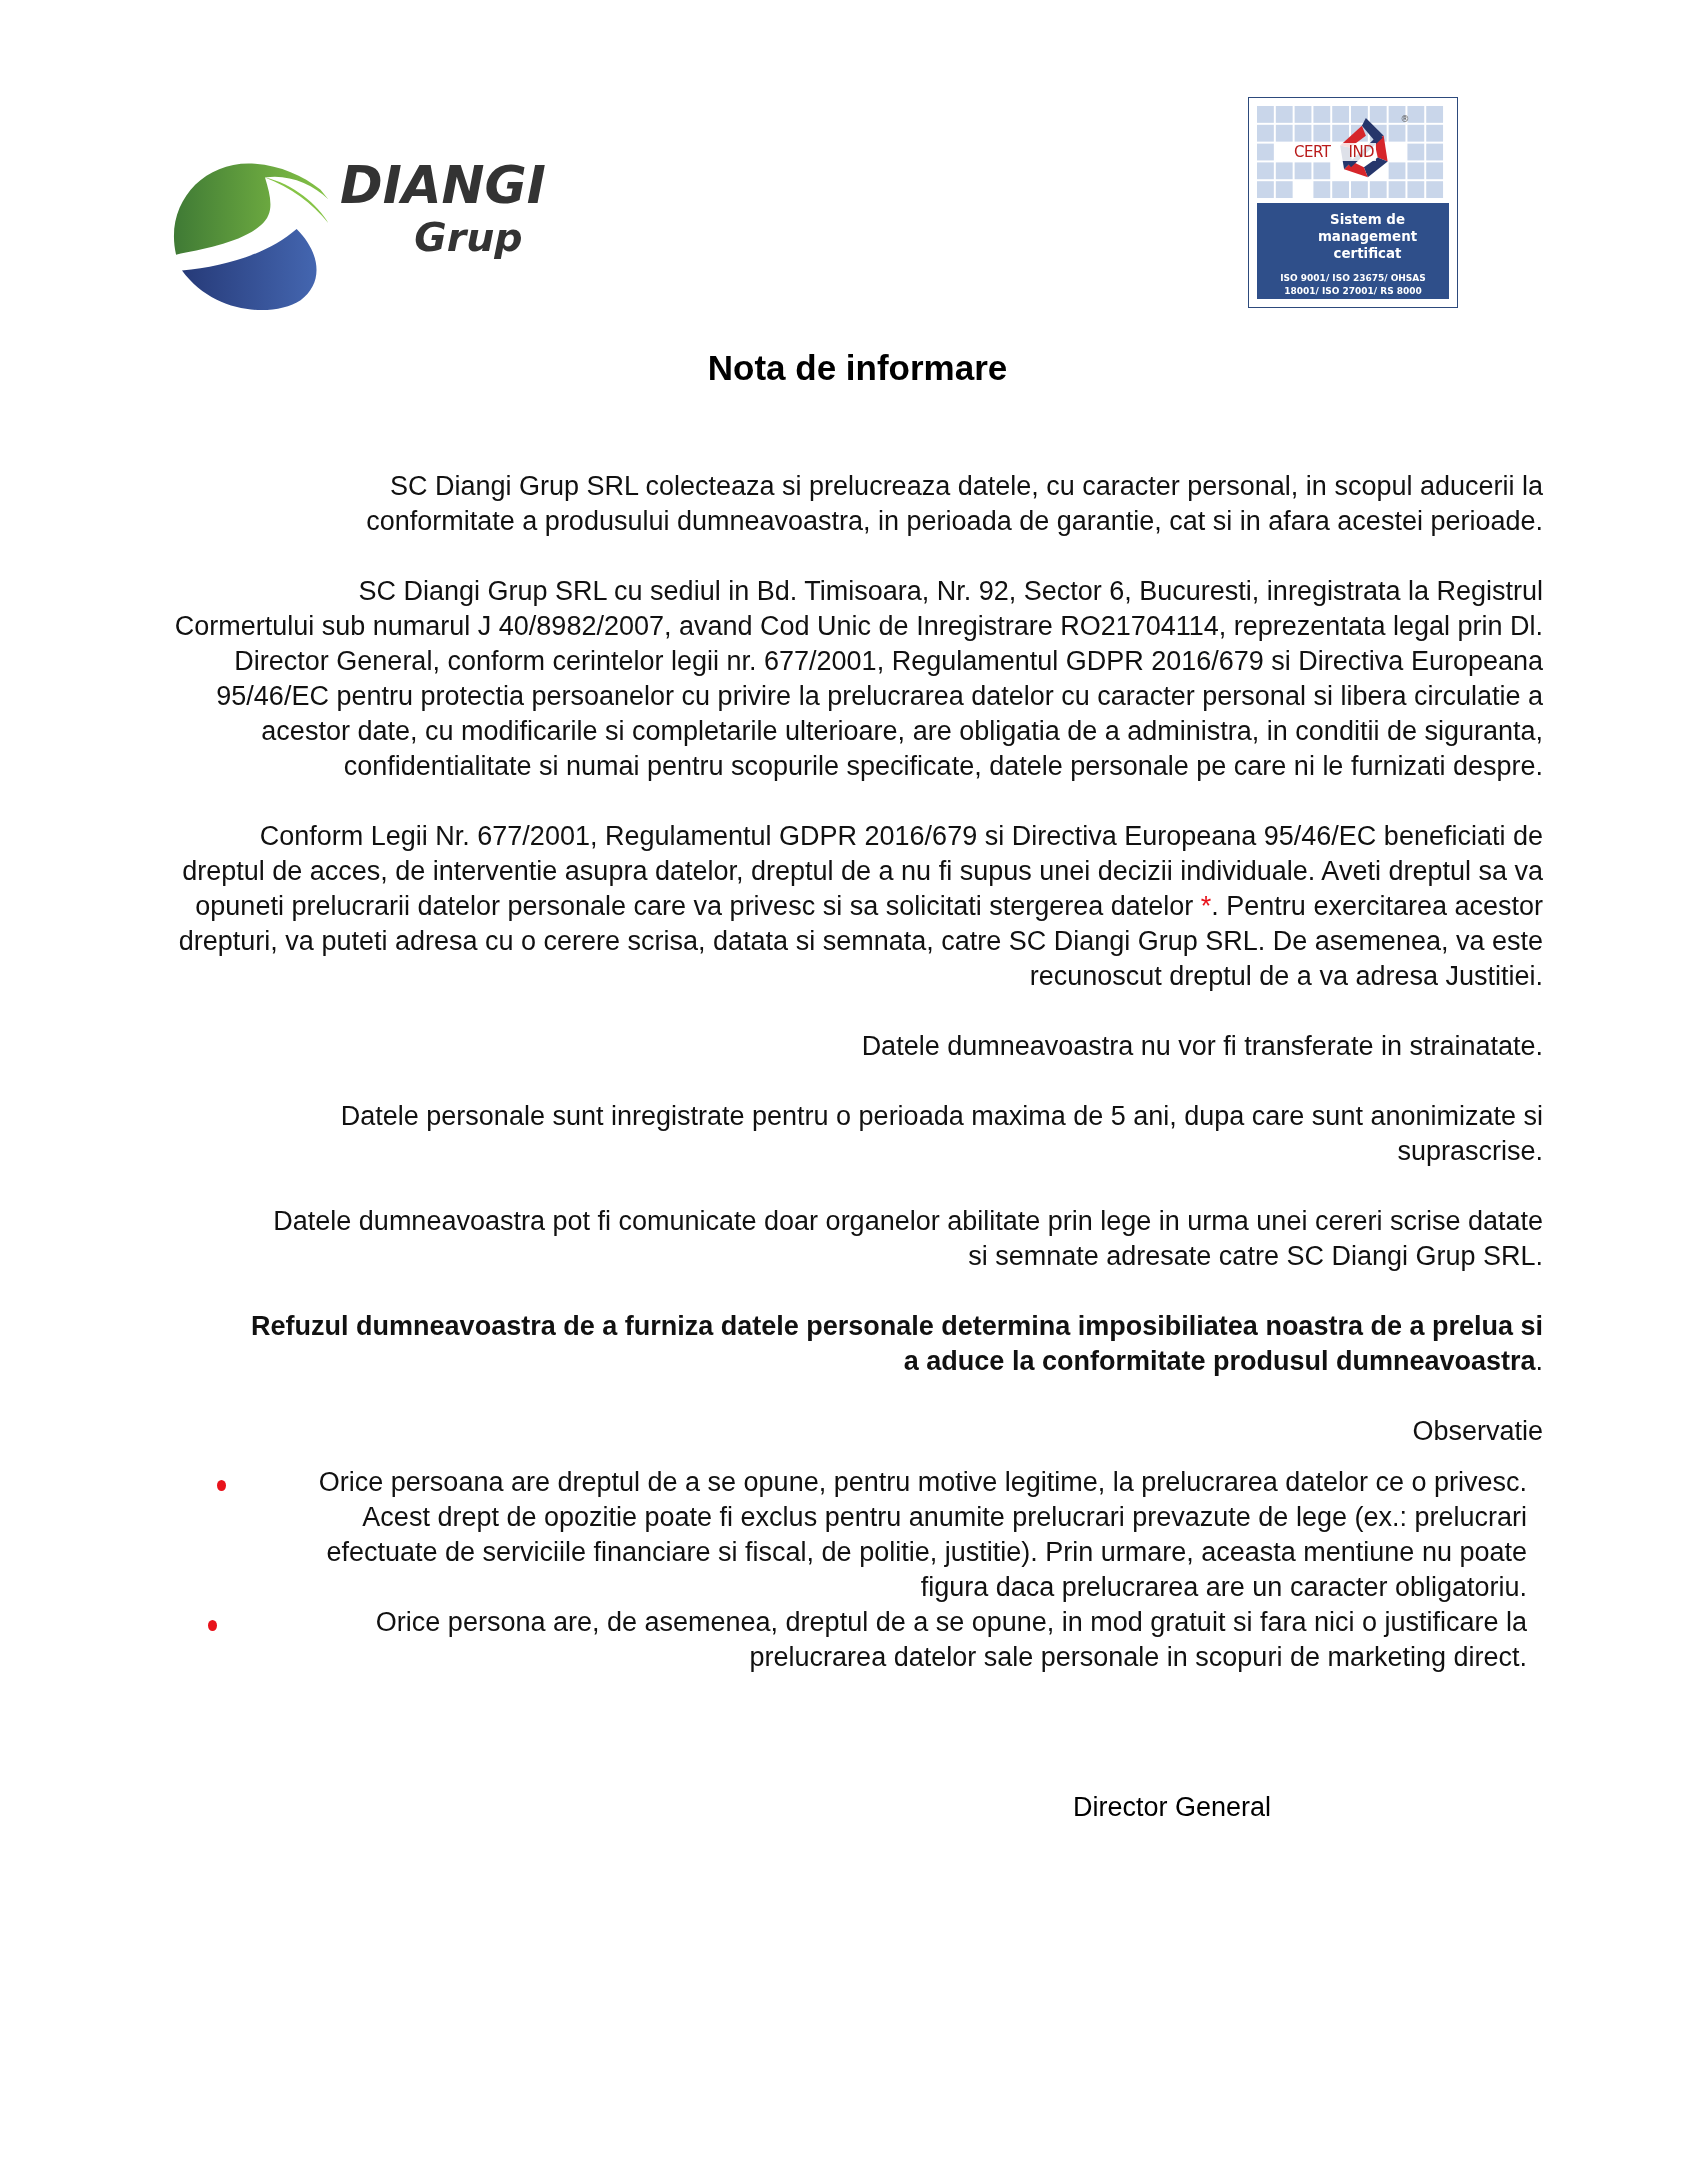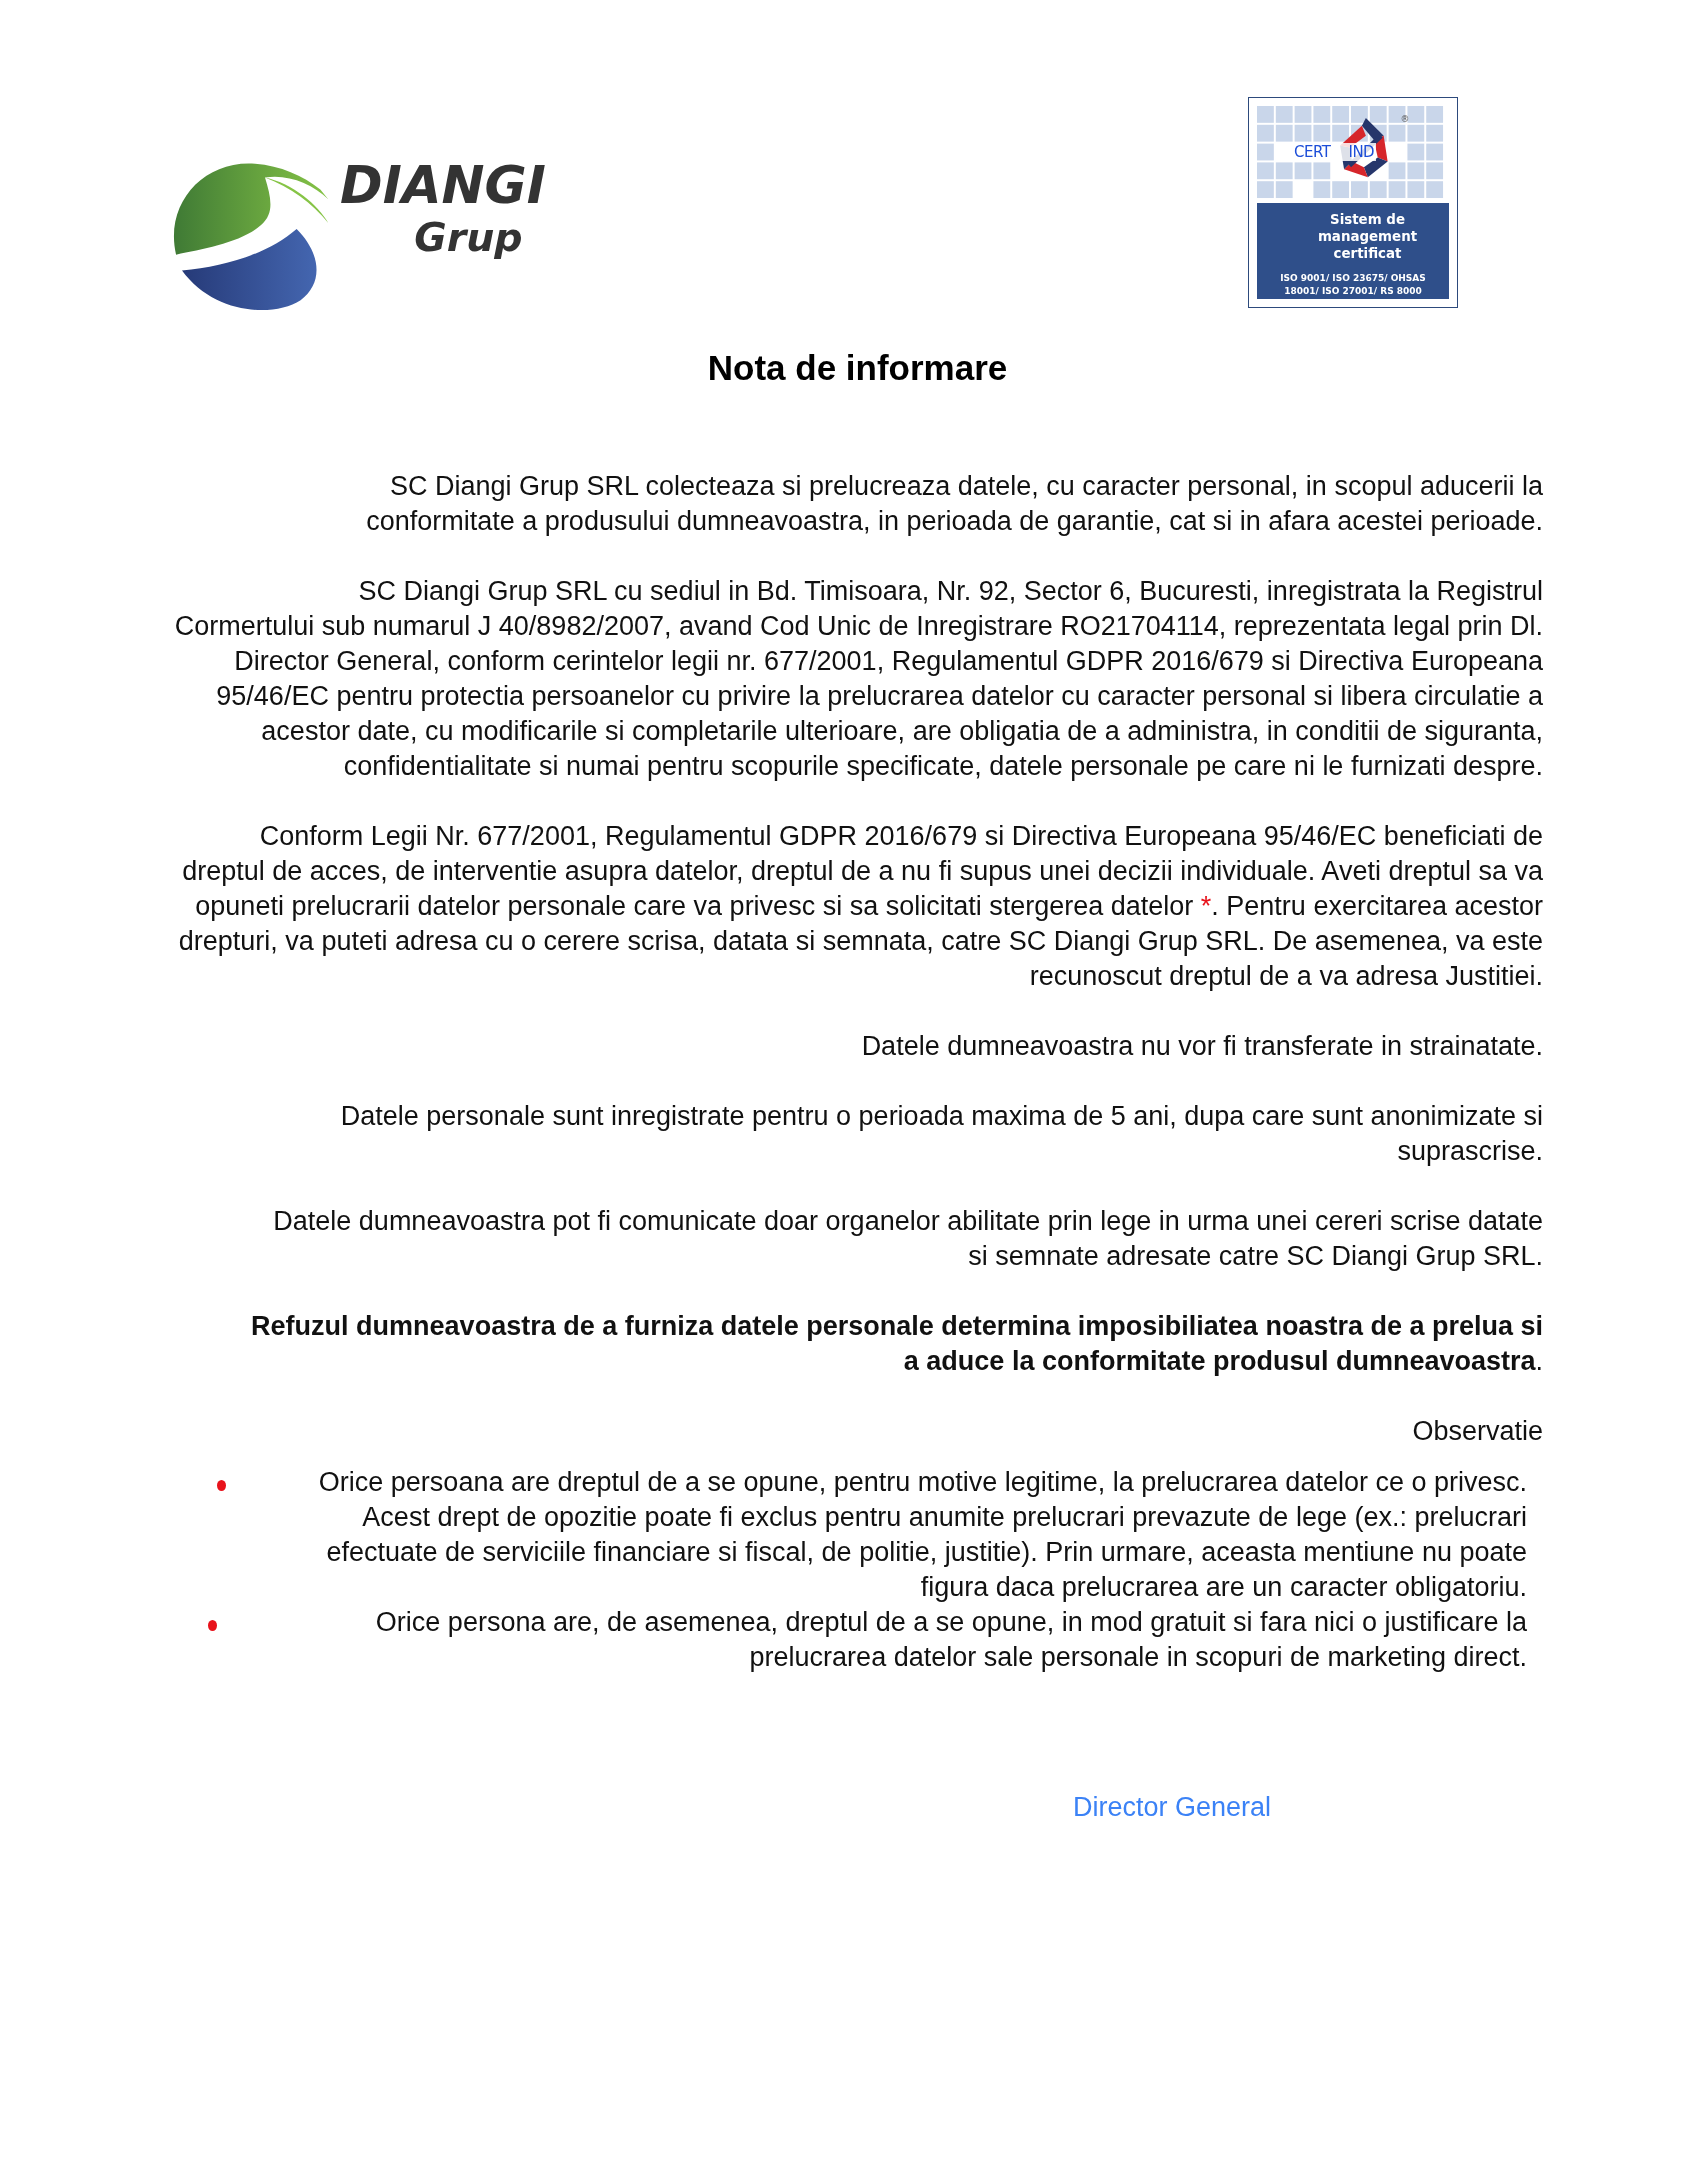--- a/index.html
+++ b/index.html
@@ -10,37 +10,37 @@
   .cert { position: absolute; left: 1248px; top: 97px; width: 210px; height: 211px;
           border: 1.5px solid #2d4a7c; box-sizing: border-box; background: #fff; }
   .cert-grid { position: absolute; left: 8px; top: 8px; width: 192px; height: 95px; }
   .cert-panel { position: absolute; left: 8px; top: 105px; width: 192px; height: 96px;
                 background: #2f4f8a; color: #fff; text-align: center; }
   .cert-panel .l1 { font-family: "DejaVu Sans", sans-serif; font-size: 13.4px; font-weight: bold;
                     margin-top: 8px; line-height: 17px; margin-left: 29px; }
   .cert-panel .l2 { font-family: "DejaVu Sans", sans-serif; font-size: 9px; font-weight: bold;
                     margin-top: 10px; line-height: 13px; }
   .cert-name { position: absolute; left: 43px; top: 45px; font-family: "DejaVu Sans", sans-serif;
-               font-size: 15px; color: #1d4ed8; letter-spacing: -0.5px; background: rgba(255,255,255,0.85); padding: 0 2px; }
+               font-size: 15px; color: #b91c1c; letter-spacing: -0.5px; background: rgba(255,255,255,0.85); padding: 0 2px; }
   .cert-name .ind { margin-left: 18px; }
   .title { position: absolute; left: 16px; width: 1683px; top: 348px; text-align: center;
            font-size: 35px; font-weight: bold; color: #000; }
   .body { position: absolute; left: 149px; top: 469px; width: 1394px;
           font-size: 27px; line-height: 35px; color: #111; text-align: right; }
   .para { margin: 0 0 35px 0; text-indent: 99px; }
   .para .star { color: #e8121b; }
   .bold-para { font-weight: bold; }
   .obs-title { margin: 0; }
   ul.obs { list-style: none; margin: 16px; padding: 0; }
   ul.obs li { position: relative; padding-left: 99px; }
   ul.obs li .dot { position: absolute; left: 52px; top: 15px; width: 9px; height: 11px;
                    border-radius: 50%; background: #e8121b; }
   ul.obs li.second { padding-left: 95px; }
   ul.obs li.second .dot { left: 43px; }
-  .signature { position: absolute; left: 1073px; top: 1792px; font-size: 27px; color: #3b82f6; text-align: center; }
+  .signature { position: absolute; left: 1073px; top: 1792px; font-size: 27px; color: #000000; text-align: center; }
 </style>
 </head>
 <body>
 
 <div class="logo">
   <svg width="455" height="168" viewBox="0 0 460 170">
     <defs>
       <linearGradient id="gGreen" x1="0" x2="1" y1="0" y2="0">
         <stop offset="0" stop-color="#3f7a35"></stop>
         <stop offset="1" stop-color="#86c446"></stop>

